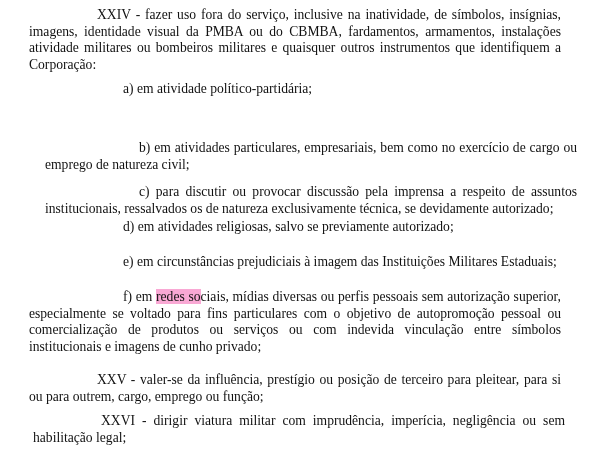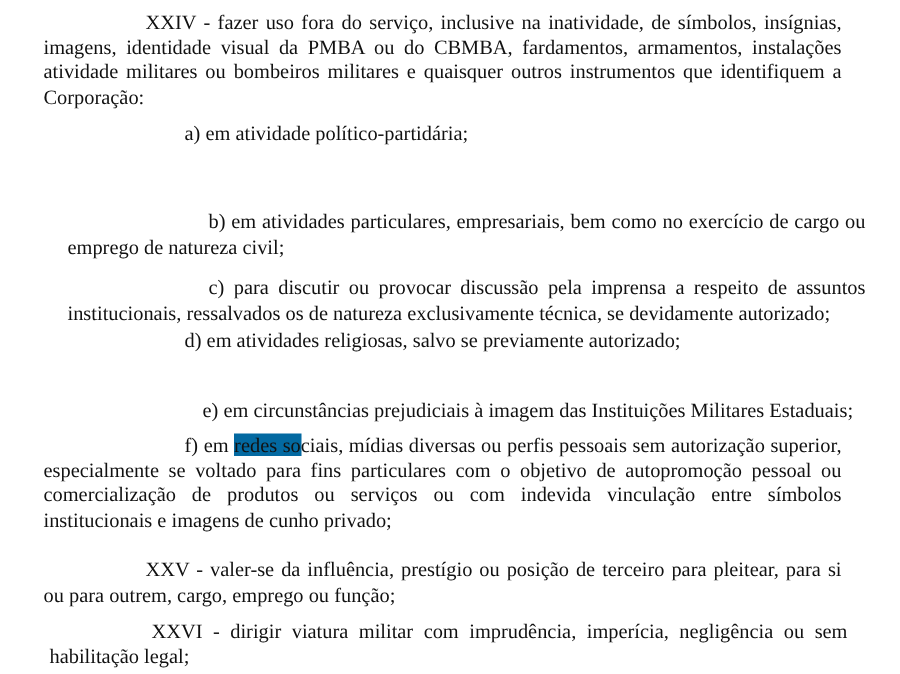--- a/index.html
+++ b/index.html
@@ -2,28 +2,28 @@
 <html><head>
 <meta charset="utf-8">
 <style>
   html, body { margin:0; padding:0; background:#ffffff; }
   body { width:600px; height:449px; overflow:hidden; position:relative;
          font-family:"Liberation Serif", serif; color:#111; }
   .doc { position:absolute; left:29px; top:0; width:532px; font-size:13.6px; }
   .para { position:absolute; left:0; width:532px; line-height:16.5px; text-align:justify; }
   .ind1 { text-indent:68px; }
   .ind2 { text-indent:94px; }
-  .hl { background:#0369a1; }
+  .hl { background:#f9a8d4; }
 </style>
 </head>
 <body>
 
 <div class="doc">
   <p class="para ind1" style="top:0px;margin:0;padding-top:7px;">XXIV - fazer uso fora do serviço, inclusive na inatividade, de símbolos, insígnias, imagens, identidade visual da PMBA ou do CBMBA, fardamentos, armamentos, instalações atividade militares ou bombeiros militares e quaisquer outros instrumentos que identifiquem a Corporação:</p>
   <p class="para ind2" style="top:81px;margin:0;">a) em atividade político-partidária;</p>
   <p class="para ind2" style="top:124px;margin:16px;">b) em atividades particulares, empresariais, bem como no exercício de cargo ou emprego de natureza civil;</p>
   <p class="para ind2" style="top:168px;margin:16px;">c) para discutir ou provocar discussão pela imprensa a respeito de assuntos institucionais, ressalvados os de natureza exclusivamente técnica, se devidamente autorizado;</p>
   <p class="para ind2" style="top:219px;margin:0;">d) em atividades religiosas, salvo se previamente autorizado;</p>
-  <p class="para ind2" style="top:254px;margin:12px;">e) em circunstâncias prejudiciais à imagem das Instituições Militares Estaduais;</p>
+  <p class="para ind2" style="top:254px;margin:0;">e) em circunstâncias prejudiciais à imagem das Instituições Militares Estaduais;</p>
   <p class="para ind2" style="top:289px;margin:0;"><span>f) em </span><span class="hl">redes so</span><span>ciais, mídias diversas ou perfis pessoais sem autorização superior, especialmente se voltado para fins particulares com o objetivo de autopromoção pessoal ou comercialização de produtos ou serviços ou com indevida vinculação entre símbolos institucionais e imagens de cunho privado;</span></p>
   <p class="para ind1" style="top:372px;margin:0;">XXV - valer-se da influência, prestígio ou posição de terceiro para pleitear, para si ou para outrem, cargo, emprego ou função;</p>
   <p class="para ind1" style="top:409px;margin:4px;">XXVI - dirigir viatura militar com imprudência, imperícia, negligência ou sem habilitação legal;</p>
 </div>
 
 </body></html>

